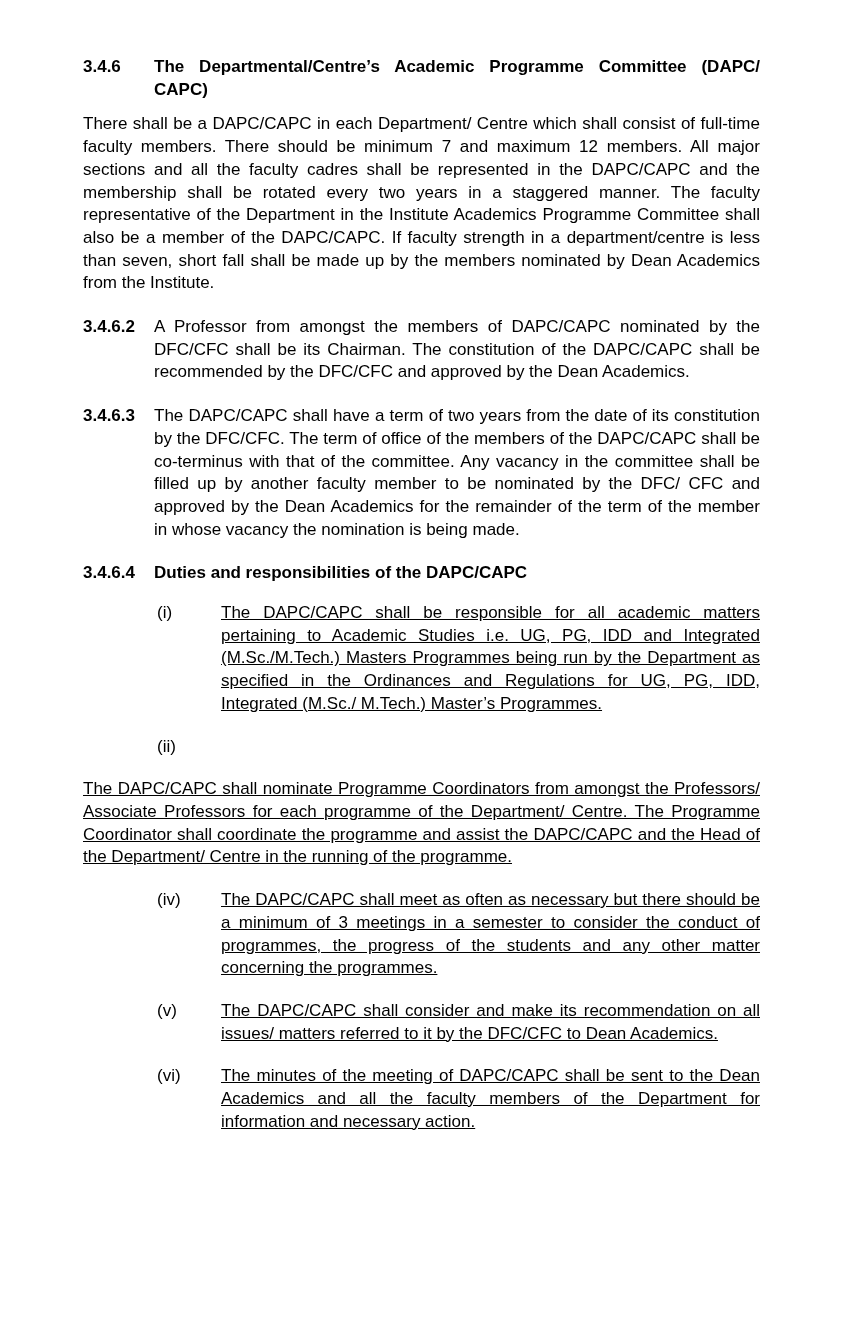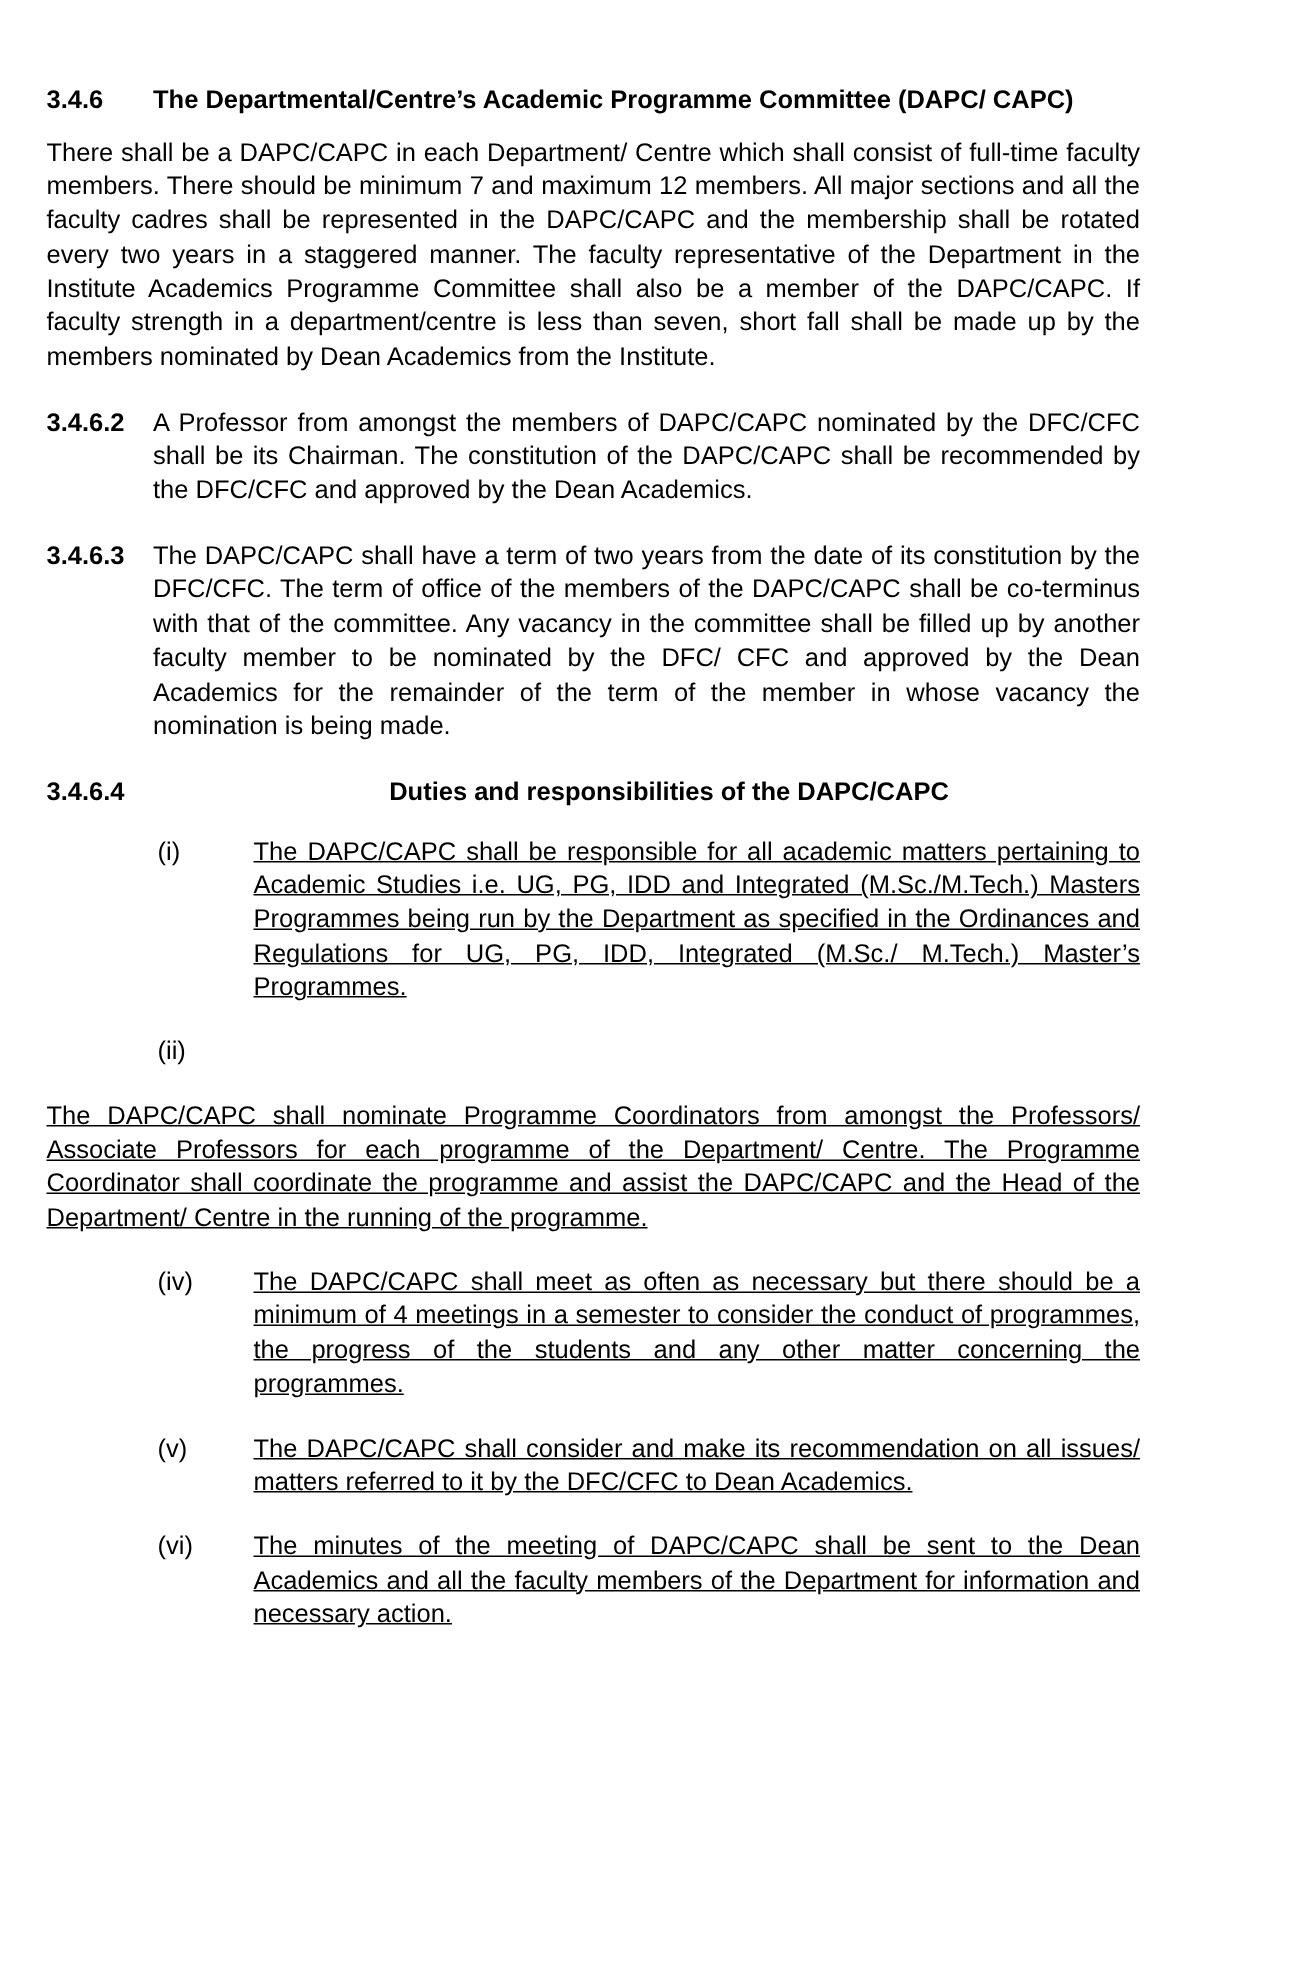--- a/index.html
+++ b/index.html
@@ -10,21 +10,21 @@
   .page {
     position: relative;
     width: 863px;
     height: 1320px;
     box-sizing: border-box;
     background: #ffffff;
     color: #000000;
     font-family: "Liberation Sans", "DejaVu Sans", sans-serif;
     font-size: 17px;
     line-height: 22.7px;
-    padding: 56px 103px 0 31px;
+    padding: 56px 103px 0 83px;
     overflow: hidden;
   }
   .clause {
     display: flex;
     margin: 0 0 21px 0;
   }
   .clause .num {
     flex: 0 0 71px;
     font-weight: 700;
   }
@@ -37,22 +37,21 @@
     margin-bottom: 12px;
   }
   .heading-clause .txt {
     font-weight: 700;
   }
   .subheading-clause {
     margin-bottom: 17px;
   }
   .subheading-clause .txt {
     font-weight: 700;
-    text-align: center;
-    margin-left: 30px;
+    text-align: left;
   }
   .duties {
     margin: 0;
   }
   .duty {
     display: flex;
     margin: 0 0 20px 0;
   }
   .duty .marker {
     flex: 0 0 64px;
@@ -104,21 +103,21 @@
     <div class="duty">
       <span class="marker">(ii)</span>
     </div>
 
     <div class="duty">
       <p class="dtxt">The DAPC/CAPC shall nominate Programme Coordinators from amongst the Professors/ Associate Professors for each programme of the Department/ Centre. The Programme Coordinator shall coordinate the programme and assist the DAPC/CAPC and the Head of the Department/ Centre in the running of the programme.</p>
     </div>
 
     <div class="duty">
       <span class="marker">(iv)</span>
-      <p class="dtxt">The DAPC/CAPC shall meet as often as necessary but there should be a minimum of 4 meetings in a semester to consider the conduct of programmes, the progress of the students and any other matter concerning the programmes.</p>
+      <p class="dtxt">The DAPC/CAPC shall meet as often as necessary but there should be a minimum of 3 meetings in a semester to consider the conduct of programmes, the progress of the students and any other matter concerning the programmes.</p>
     </div>
 
     <div class="duty">
       <span class="marker">(v)</span>
       <p class="dtxt">The DAPC/CAPC shall consider and make its recommendation on all issues/ matters referred to it by the DFC/CFC to Dean Academics.</p>
     </div>
 
     <div class="duty">
       <span class="marker">(vi)</span>
       <p class="dtxt">The minutes of the meeting of DAPC/CAPC shall be sent to the Dean Academics and all the faculty members of the Department for information and necessary action.</p>

